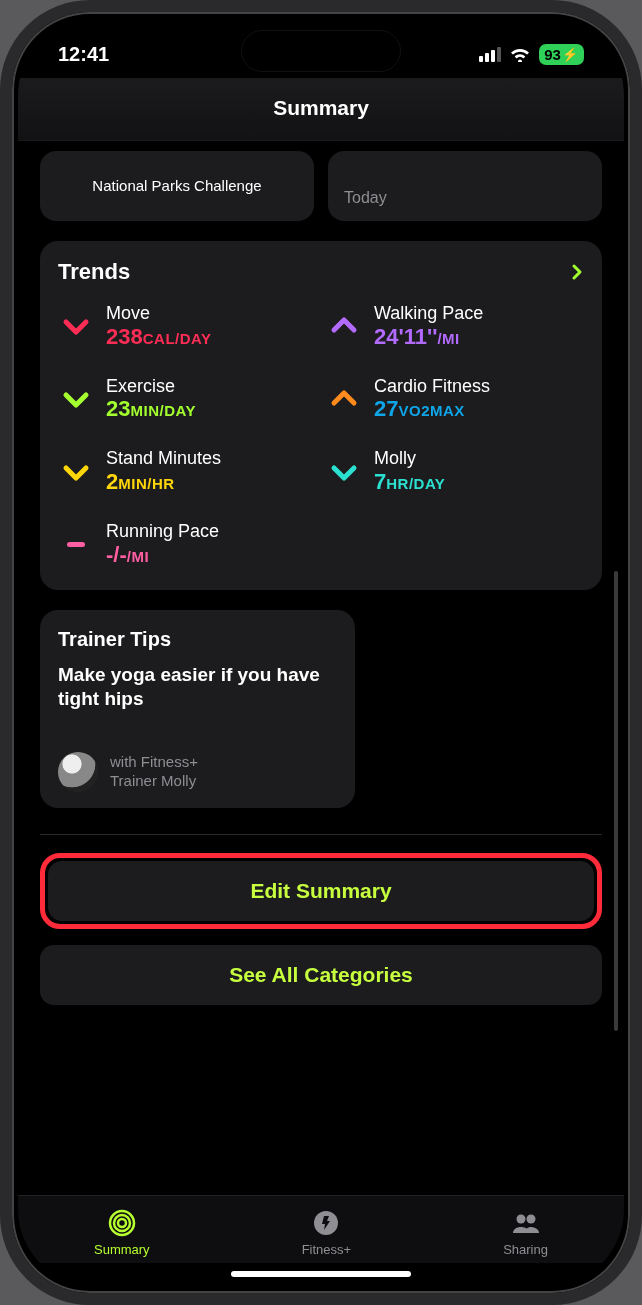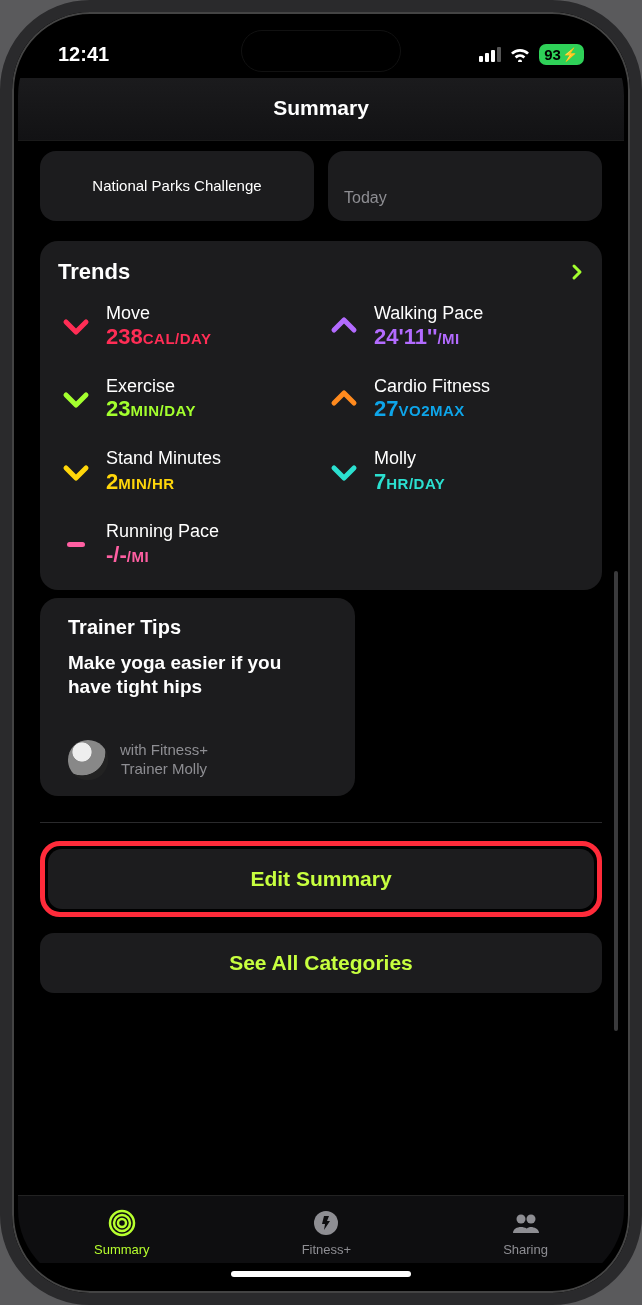--- a/index.html
+++ b/index.html
@@ -111,26 +111,26 @@
   }
   .trend-icon {
     width:36px; display:flex; justify-content:center;
   }
   .trend-text .label { color:#fff; font-size:18px; line-height:1.15; }
   .trend-text .value { font-size:20px; font-weight:600; }
   .trend-text .value .num { font-size:22px; }
   .trend-text .value .unit { font-size:15px; font-weight:700; letter-spacing:0.5px; }
   .tips-card {
     width:56%; background:#1c1c1e; border-radius:18px;
-    margin-top:8px; padding:18px 28px 16px;
+    margin-top:20px; padding:18px 18px 16px;
     display:flex; flex-direction:column;
   }
   .tips-card h3 { color:#fff; font-size:20px; font-weight:700; margin-bottom:12px;}
   .tips-card p { color:#fff; font-size:19px; font-weight:600; line-height:1.3;}
-  .tips-footer { margin-top:auto; padding-top:40px; display:flex; align-items:center; gap:12px; color:#8e8e93; font-size:15px; line-height:1.25;text-align:center;}
+  .tips-footer { margin-top:auto; padding-top:40px; display:flex; align-items:center; gap:12px; color:#8e8e93; font-size:15px; line-height:1.25;}
   .avatar {
     width:40px; height:40px; border-radius:50%;
     background: radial-gradient(circle at 35% 30%, #eee 0 24%, #888 26% 60%, #222 62% 100%);
     flex-shrink:0;
   }
   .divider { border:0; border-top:1px solid #2a2a2c; margin:26px 0 18px;}
   .action-btn {
     display:block; width:100%;
     background:#1c1c1e; border:none; border-radius:14px;
     color:#c7ff3f; font-size:21px; font-weight:600;

